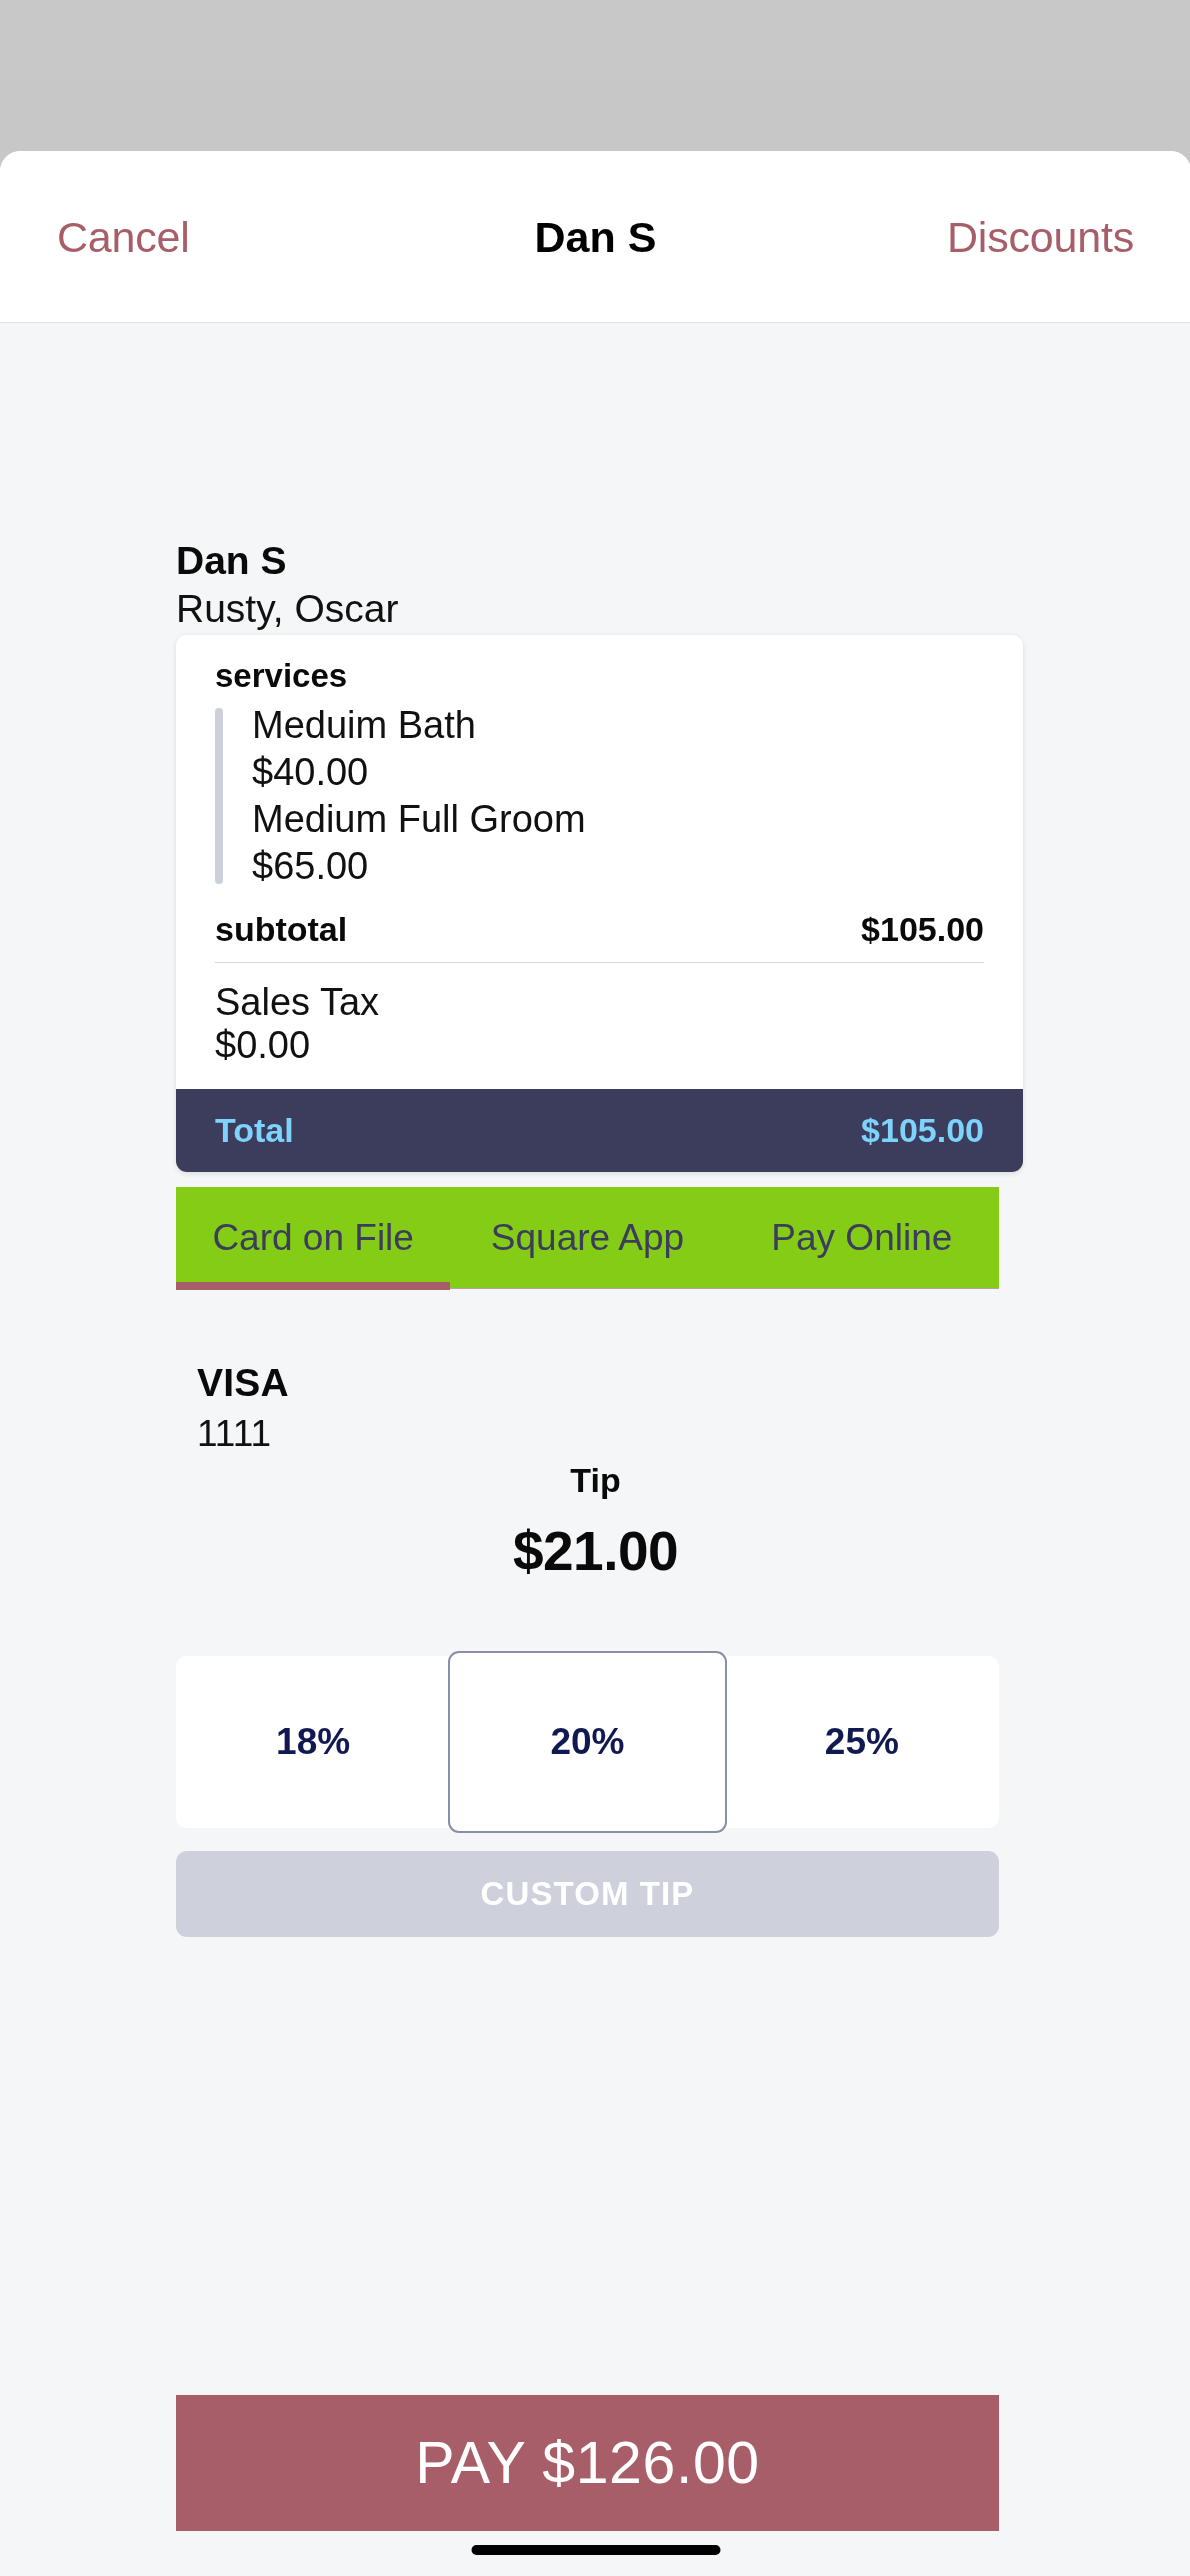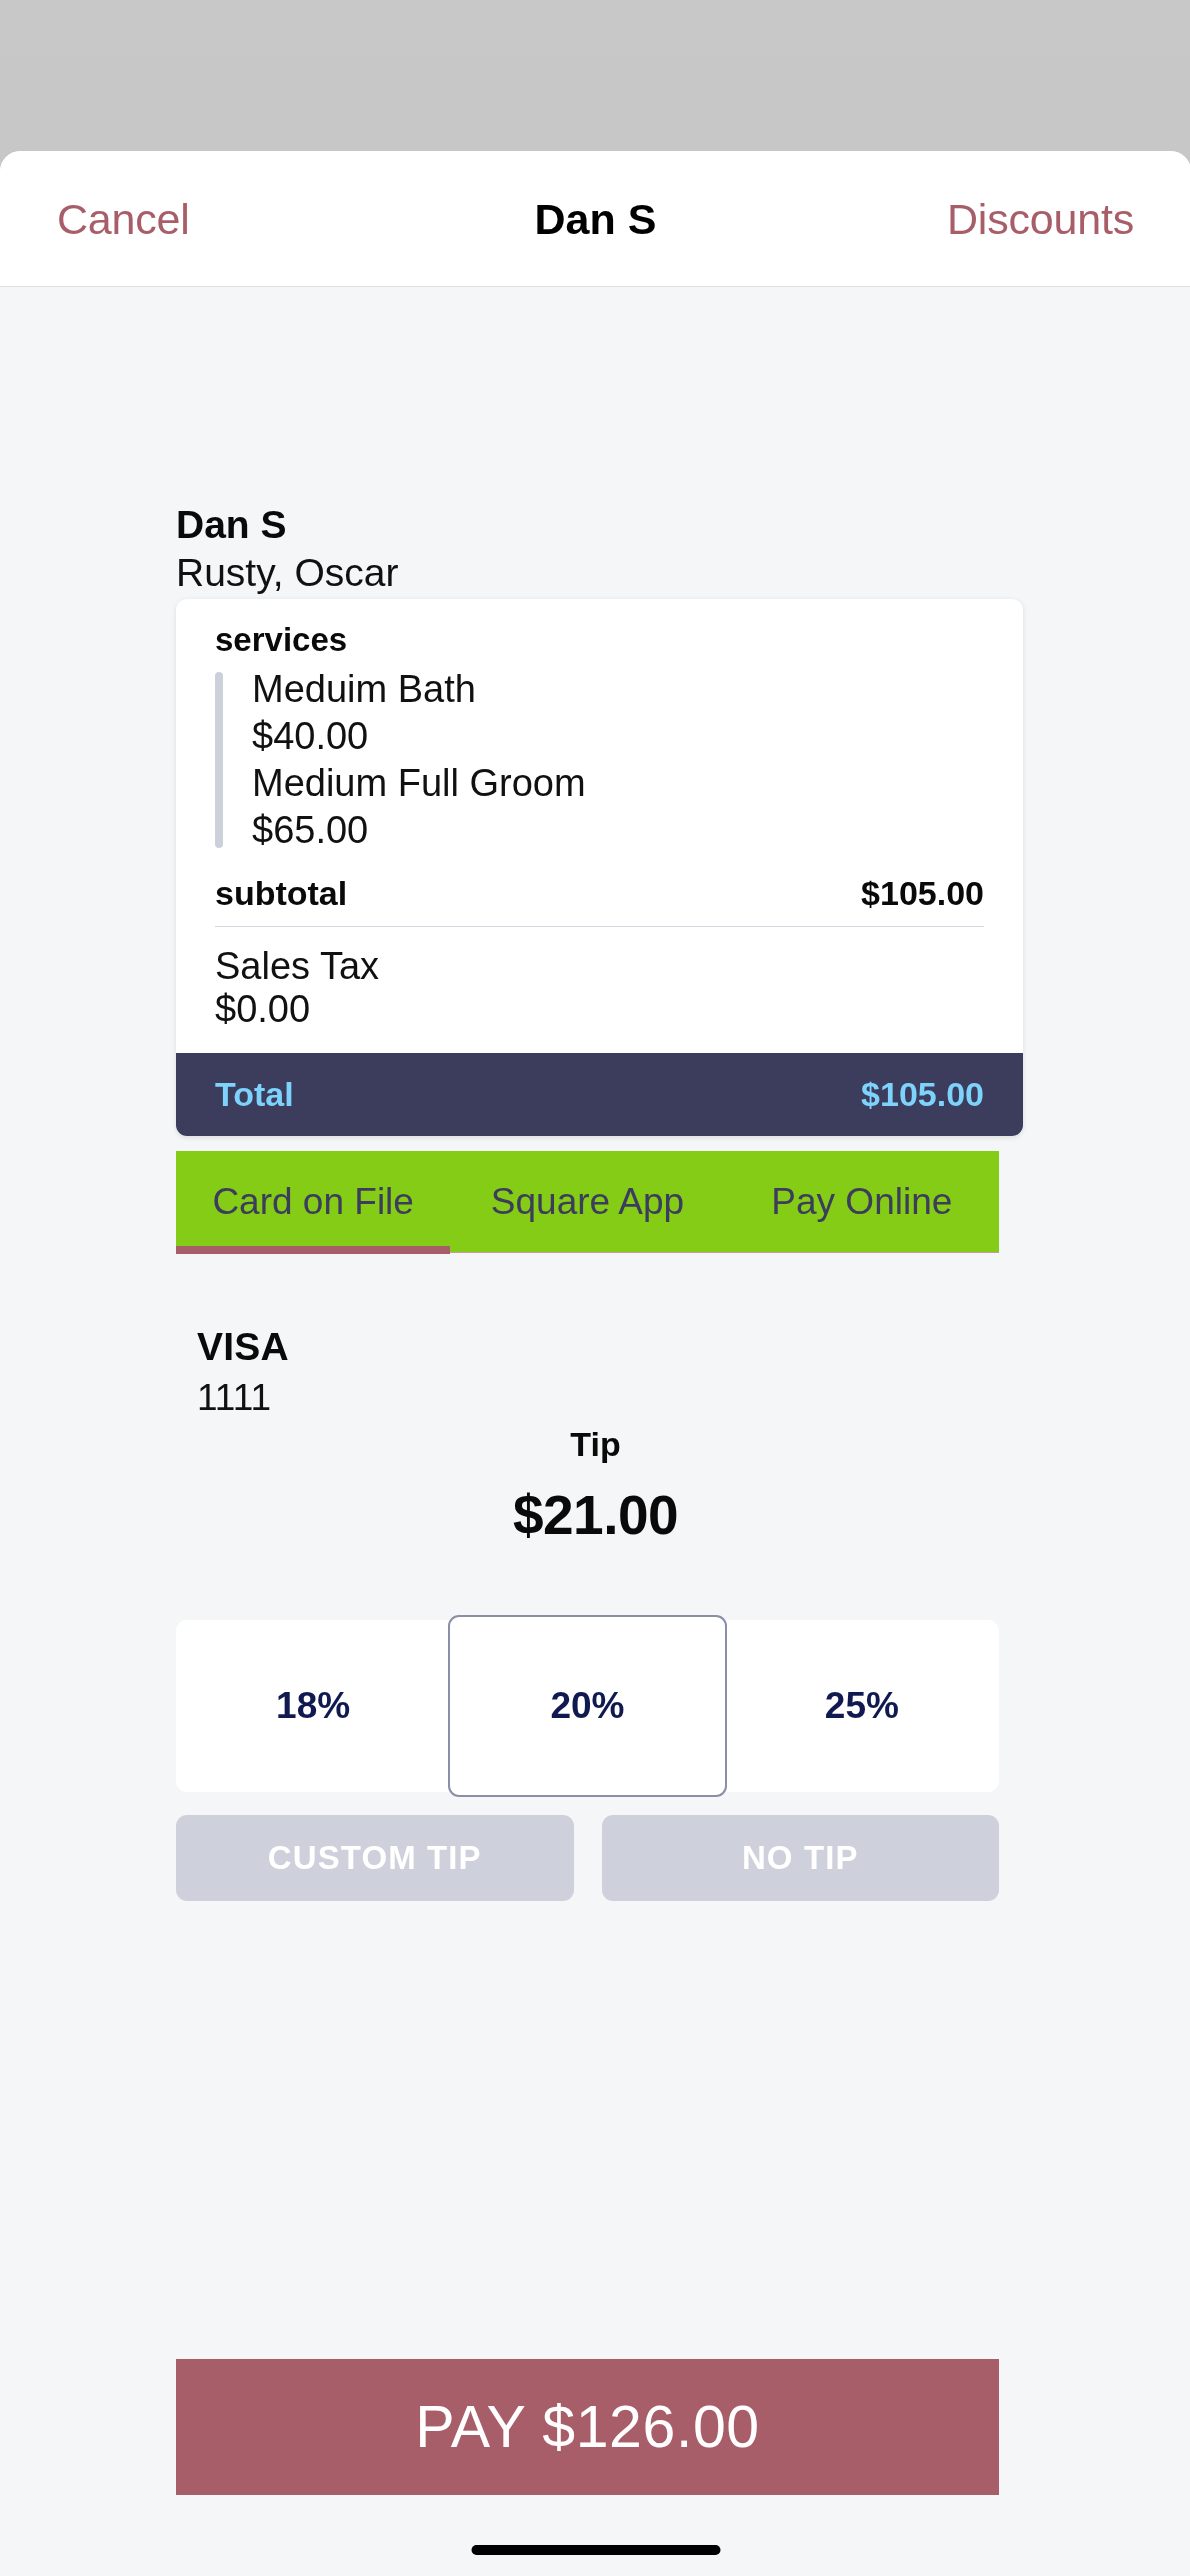--- a/index.html
+++ b/index.html
@@ -58,21 +58,21 @@
   #sheet {
     position:absolute; left:0; top:151px;
     width:1191px; height:2425px;
     background:#f5f6f7;
     border-radius:20.4px 20.4px 0 0;
     overflow:hidden;
   }
 
   
   #navbar {
-    position:relative; height:136px; background:#ffffff;
+    position:relative; height:172px; background:#ffffff;
     border-bottom:0.9px solid #dfe0e2;
   }
   #nav-cancel {
     position:absolute; left:57px; top:50%; transform:translateY(-50%);
     font-size:43px; color:#a85e68; letter-spacing:-0.2px;
   }
   #nav-title {
     position:absolute; left:0; right:0; top:50%; transform:translateY(-50%);
     text-align:center; font-size:43px; font-weight:bold; color:#000;
   }
@@ -287,21 +287,20 @@
       <div id="tip-amount">$21.00</div>
 
       <div id="tip-options">
         <div class="tip-opt">18%</div>
         <div class="tip-opt selected">20%</div>
         <div class="tip-opt">25%</div>
       </div>
 
       <div id="tip-actions">
         <div class="tip-btn">CUSTOM TIP</div>
-        <div class="tip-btn">NO TIP</div>
       </div>
 
       <div id="pay-button">PAY $126.00</div>
 
     </div>
   </div>
 
   <div id="home-indicator"></div>
 </div>
 

